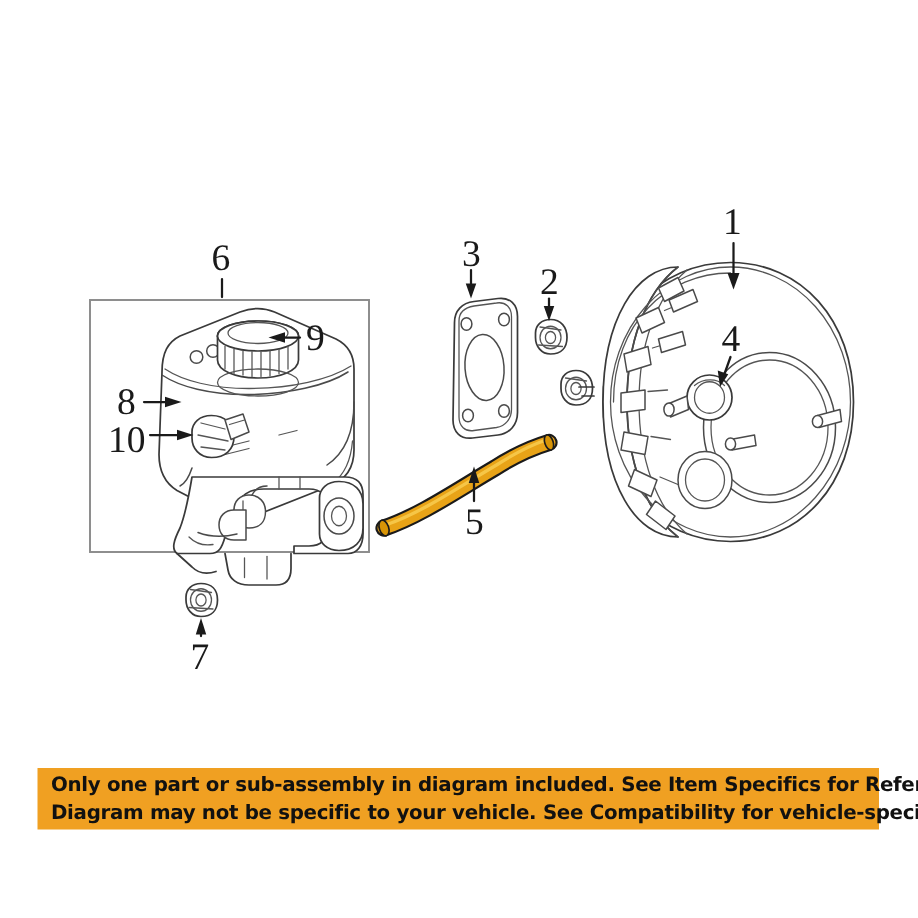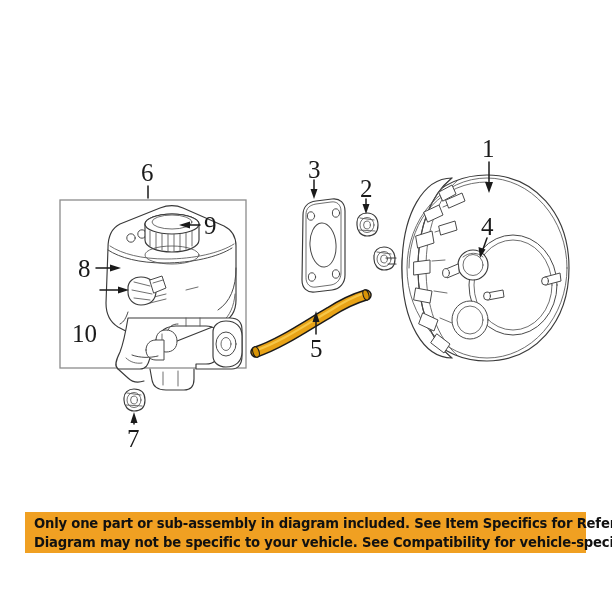--- a/index.html
+++ b/index.html
@@ -299,20 +299,20 @@
 
   <div class="callout" style="left:482px;top:136px;">1</div>
   <div class="callout" style="left:360px;top:176px;">2</div>
   <div class="callout" style="left:308px;top:157px;">3</div>
   <div class="callout" style="left:481px;top:214px;">4</div>
   <div class="callout" style="left:310px;top:336px;">5</div>
   <div class="callout" style="left:141px;top:160px;">6</div>
   <div class="callout" style="left:127px;top:426px;">7</div>
   <div class="callout" style="left:78px;top:256px;">8</div>
   <div class="callout" style="left:204px;top:213px;">9</div>
-  <div class="callout" style="left:72px;top:281px;margin-top:40px;">10</div>
+  <div class="callout" style="left:72px;top:281px;">10</div>
 
   <div id="banner">
     <div class="bline">Only one part or sub-assembly in diagram included. See Item Specifics for Reference #.</div>
     <div class="bline">Diagram may not be specific to your vehicle. See Compatibility for vehicle-specific diagrams.</div>
   </div>
 
 </div>
 
 </body></html>

